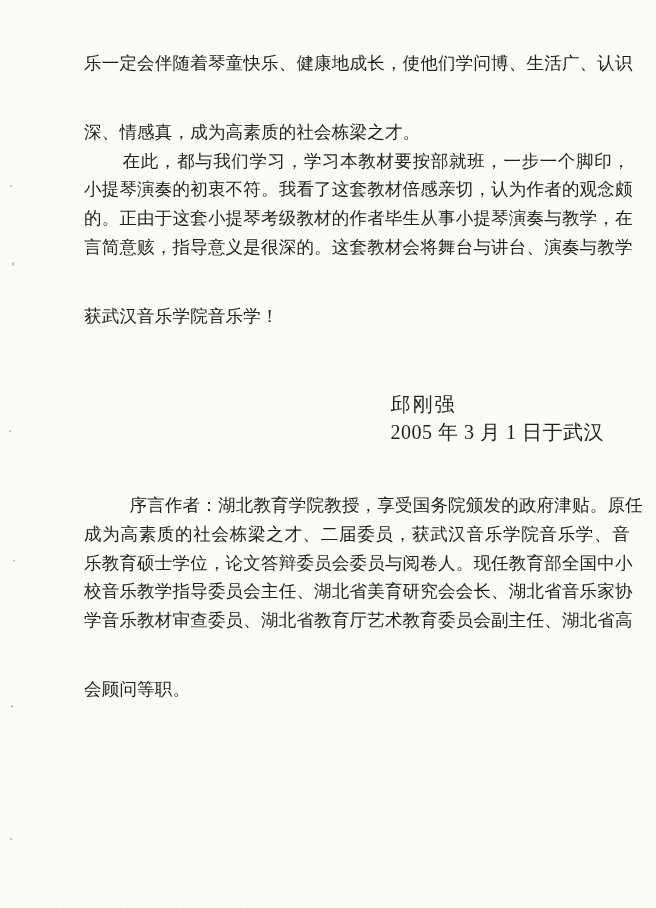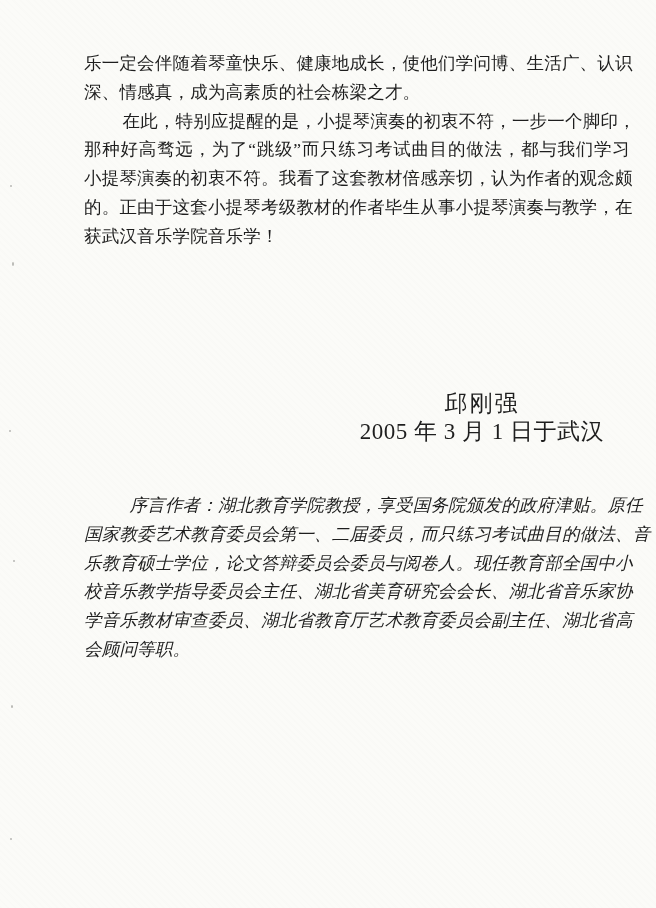--- a/index.html
+++ b/index.html
@@ -20,40 +20,40 @@
   .body-text {
     position: absolute;
     left: 84px;
     width: 546px;
     font-size: 17.5px;
     line-height: 28.8px;
     letter-spacing: 0.2px;
     color: #1e1e1e;
   }
   .block-main { top: 49px; }
-  .block-bio  { top: 491px; font-style: italic; }
+  .block-bio  { top: 491px; }
   .para { margin: 0; }
   .para .tline {
     text-align: justify;
     text-align-last: justify;
     text-justify: inter-character;
     white-space: nowrap;
   }
   .para .tline:last-child {
     text-align: left;
     text-align-last: left;
+    margin-top: 40px;
   }
   .para.indent-sm .tline:first-child { text-indent: 2.2em; }
   .para.indent-lg .tline:first-child { text-indent: 2.6em; }
   .signature {
     position: absolute;
     top: 390px;
     right: 52px;
-    text-align: center;
-    font-size: 23px;
+    font-size: 20px;
     line-height: 28px;
     color: #1e1e1e;
   }
   .sig-name { letter-spacing: 2px; }
   .sig-date { letter-spacing: 0.5px; }
   .watermark {
     position: absolute;
     top: 928px;
     right: 14px;
     font-size: 14.5px;
@@ -99,37 +99,37 @@
     <span class="speck"></span>
     <span class="speck"></span>
   </div>
 
   <div class="body-text block-main">
     <div class="para">
         <div class="tline">乐一定会伴随着琴童快乐、健康地成长，使他们学问博、生活广、认识</div>
         <div class="tline">深、情感真，成为高素质的社会栋梁之才。</div>
       </div>
     <div class="para indent-sm">
-        <div class="tline">在此，特别应提醒的是，小提琴演奏的初衷不符，一步一个脚印，</div>
-        <div class="tline">那种好高骛远，为了“跳级”而只练习考试曲目的做法，都与我们学习</div>
+        <div class="tline">在此，都与我们学习，学习本教材要按部就班，一步一个脚印，</div>
         <div class="tline">小提琴演奏的初衷不符。我看了这套教材倍感亲切，认为作者的观念颇</div>
         <div class="tline">的。正由于这套小提琴考级教材的作者毕生从事小提琴演奏与教学，在</div>
+        <div class="tline">言简意赅，指导意义是很深的。这套教材会将舞台与讲台、演奏与教学</div>
         <div class="tline">获武汉音乐学院音乐学！</div>
       </div>
   </div>
 
   <div class="signature">
     <div class="sig-name">邱刚强</div>
     <div class="sig-date">2005 年 3 月 1 日于武汉</div>
   </div>
 
   <div class="body-text block-bio">
     <div class="para indent-lg">
         <div class="tline">序言作者：湖北教育学院教授，享受国务院颁发的政府津贴。原任</div>
-        <div class="tline">国家教委艺术教育委员会第一、二届委员，而只练习考试曲目的做法、音</div>
+        <div class="tline">成为高素质的社会栋梁之才、二届委员，获武汉音乐学院音乐学、音</div>
         <div class="tline">乐教育硕士学位，论文答辩委员会委员与阅卷人。现任教育部全国中小</div>
         <div class="tline">校音乐教学指导委员会主任、湖北省美育研究会会长、湖北省音乐家协</div>
         <div class="tline">学音乐教材审查委员、湖北省教育厅艺术教育委员会副主任、湖北省高</div>
         <div class="tline">会顾问等职。</div>
       </div>
   </div>
 
   <div class="watermark">
     <span class="wm-name">歌谱简谱网</span><span class="wm-url">jianpu.cn</span>
   </div>

